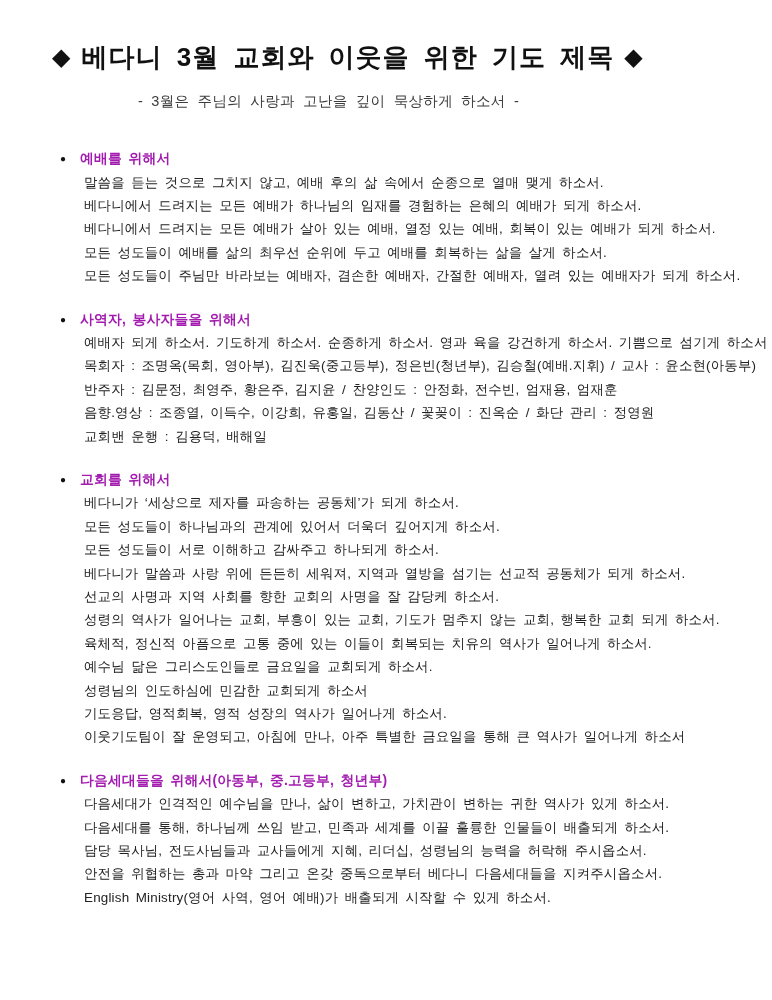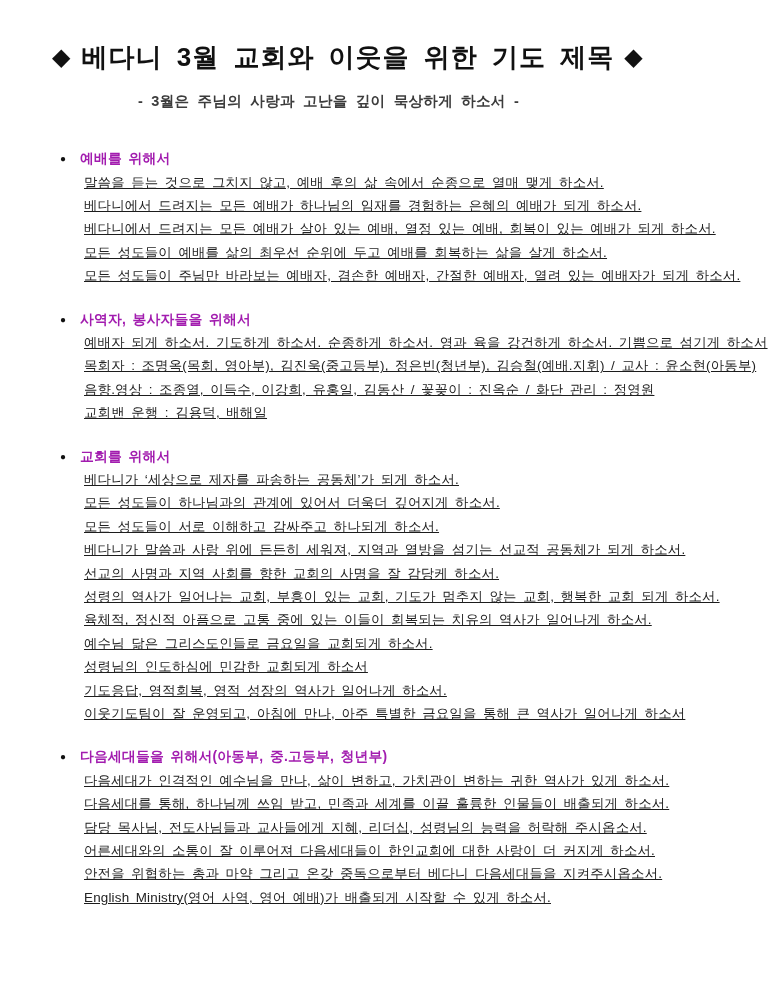--- a/index.html
+++ b/index.html
@@ -28,21 +28,21 @@
     white-space: nowrap;
   }
   .doc-title .diamond {
     font-size: 24px;
     vertical-align: 1px;
     padding: 0 10px;
   }
   .doc-subtitle {
     margin-top: 17px;
     font-size: 14.5px;
-    font-weight: 700;
+    font-weight: 400;
     color: #3c3c3c;
     word-spacing: 4px;
     letter-spacing: 0.3px;
   }
   
   .sections { margin-top: 36px; }
   .section { margin-bottom: 20px; }
   .section-header {
     display: flex;
     align-items: center;
@@ -55,21 +55,21 @@
     margin-right: 14px;
     flex: 0 0 auto;
   }
   .section-title {
     font-size: 13.8px;
     font-weight: 700;
     color: #a21caf;
     word-spacing: 2.5px;
     letter-spacing: 0.2px;
   }
-  .section-items { padding-left: 42px; text-decoration: underline; }
+  .section-items { padding-left: 42px; }
   .item {
     font-size: 13.4px;
     line-height: 23.4px;
     color: #222222;
     word-spacing: 2.5px;
     letter-spacing: 0.2px;
     white-space: nowrap;
   }
 </style>
 </head>
@@ -99,20 +99,21 @@
         </div>
       </section>
       <section class="section">
         <div class="section-header">
           <span class="bullet">●</span>
           <span class="section-title">사역자, 봉사자들을 위해서</span>
         </div>
         <div class="section-items">
           <p class="item">예배자 되게 하소서. 기도하게 하소서. 순종하게 하소서. 영과 육을 강건하게 하소서. 기쁨으로 섬기게 하소서</p>
           <p class="item">목회자 : 조명옥(목회, 영아부), 김진욱(중고등부), 정은빈(청년부), 김승철(예배.지휘) / 교사 : 윤소현(아동부)</p>
+          <p class="item">반주자 : 김문정, 최영주, 황은주, 김지윤 / 찬양인도 : 안정화, 전수빈, 엄재용, 엄재훈</p>
           <p class="item">음향.영상 : 조종열, 이득수, 이강희, 유홍일, 김동산 / 꽃꽂이 : 진옥순 / 화단 관리 : 정영원</p>
           <p class="item">교회밴 운행 : 김용덕, 배해일</p>
         </div>
       </section>
       <section class="section">
         <div class="section-header">
           <span class="bullet">●</span>
           <span class="section-title">교회를 위해서</span>
         </div>
         <div class="section-items">
@@ -131,20 +132,19 @@
       </section>
       <section class="section">
         <div class="section-header">
           <span class="bullet">●</span>
           <span class="section-title">다음세대들을 위해서(아동부, 중.고등부, 청년부)</span>
         </div>
         <div class="section-items">
           <p class="item">다음세대가 인격적인 예수님을 만나, 삶이 변하고, 가치관이 변하는 귀한 역사가 있게 하소서.</p>
           <p class="item">다음세대를 통해, 하나님께 쓰임 받고, 민족과 세계를 이끌 훌륭한 인물들이 배출되게 하소서.</p>
           <p class="item">담당 목사님, 전도사님들과 교사들에게 지혜, 리더십, 성령님의 능력을 허락해 주시옵소서.</p>
-          <p class="item">어른세대와의 소통이 잘 이루어져 다음세대들이 한인교회에 대한 사랑이 더 커지게 하소서.</p>
           <p class="item">안전을 위협하는 총과 마약 그리고 온갖 중독으로부터 베다니 다음세대들을 지켜주시옵소서.</p>
           <p class="item">English Ministry(영어 사역, 영어 예배)가 배출되게 시작할 수 있게 하소서.</p>
         </div>
       </section>
     </main>
 
 </div>
 
 </body></html>

